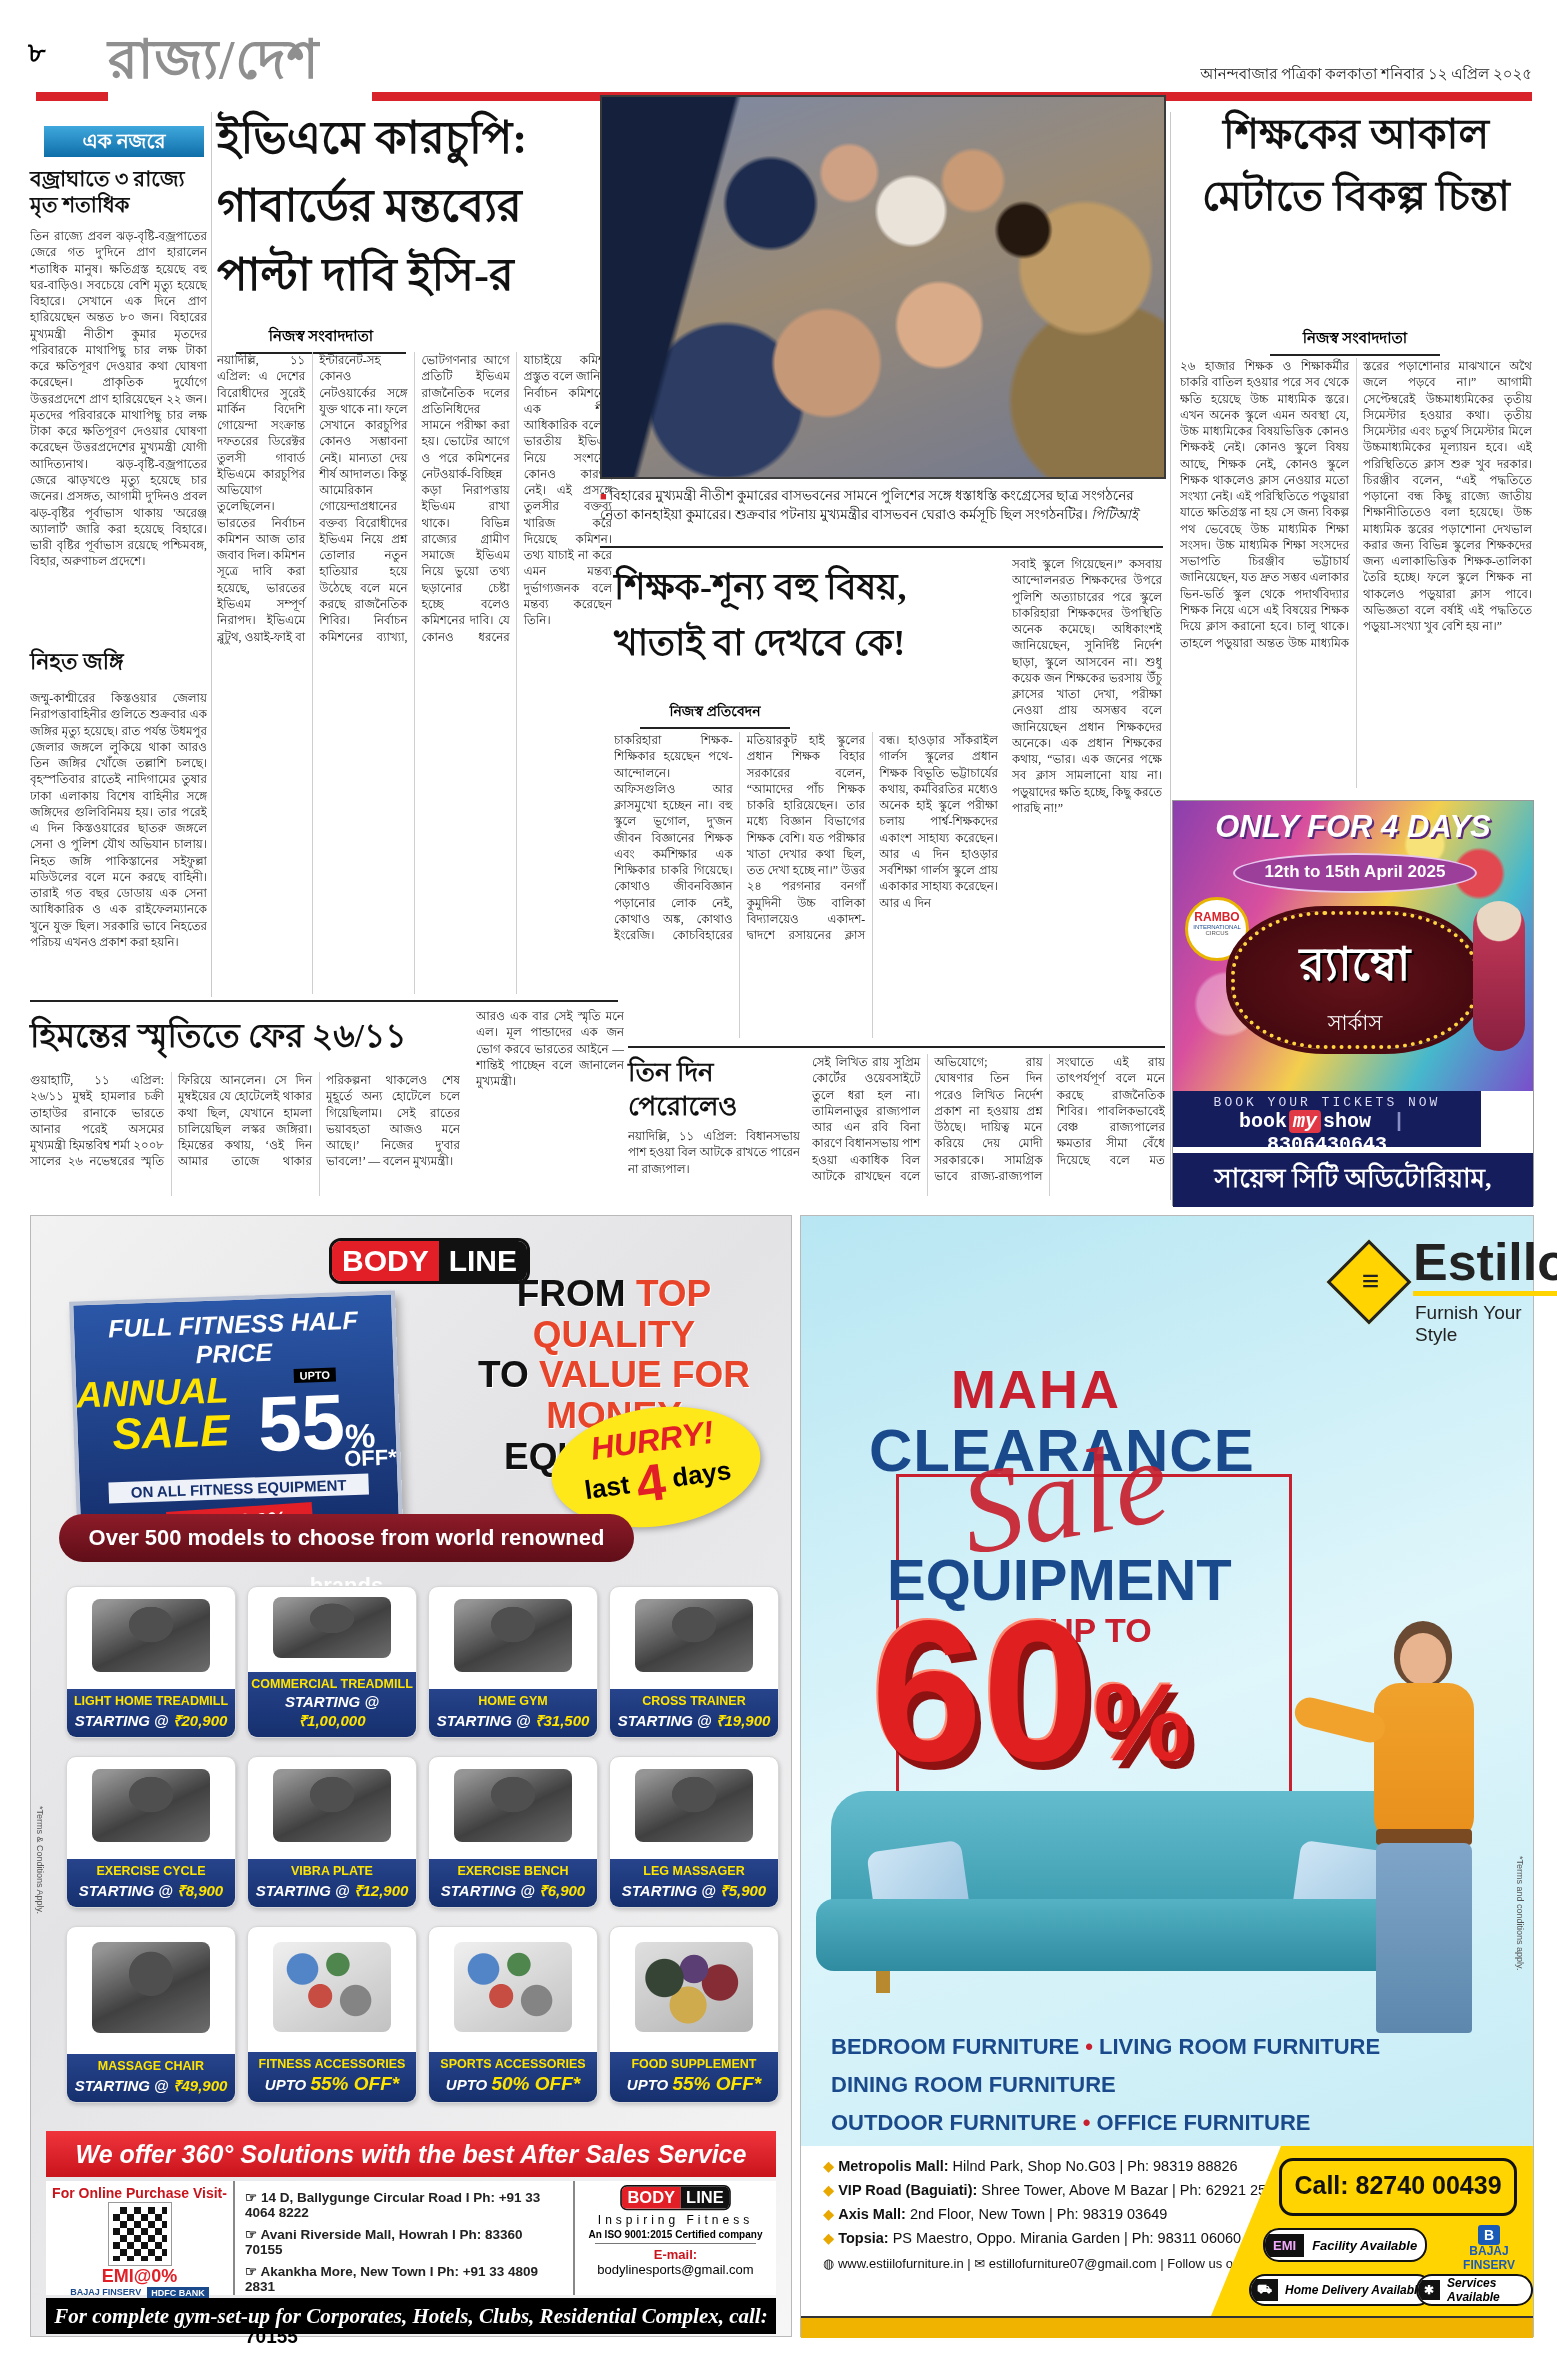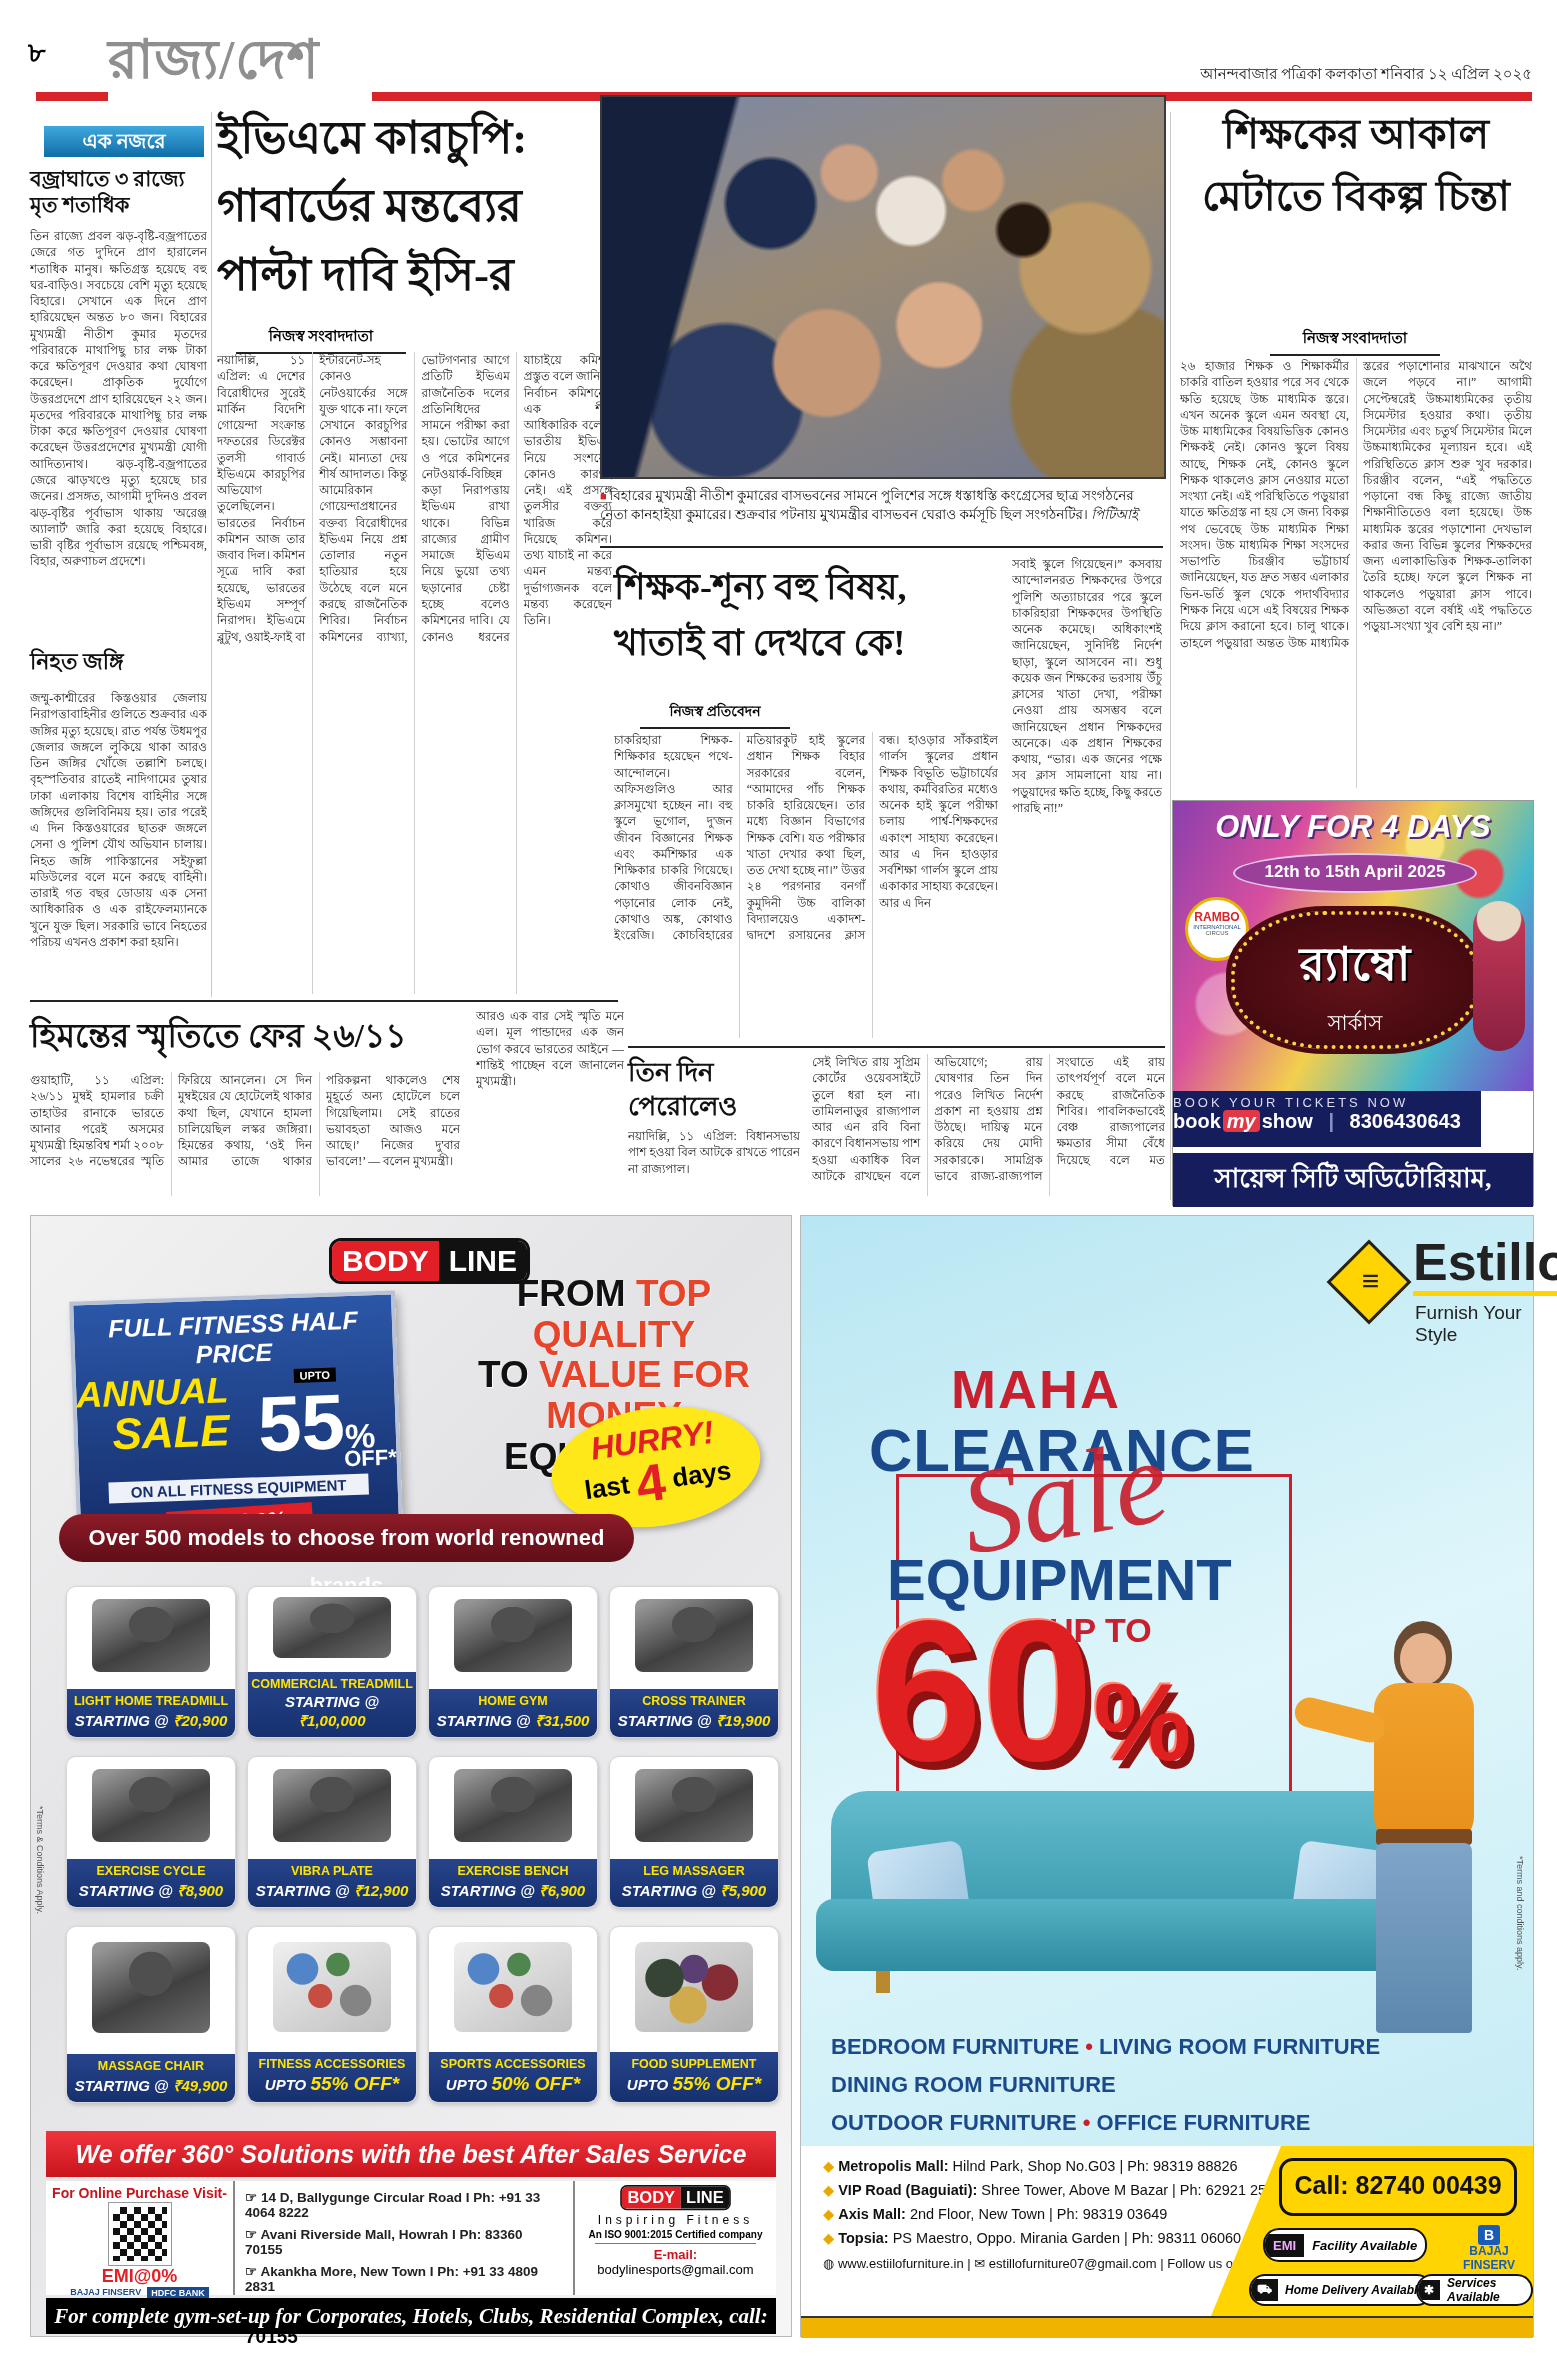--- a/index.html
+++ b/index.html
@@ -128,21 +128,21 @@
         <div style="color:#d8232a;font-weight:bold;font-size:12px;margin-top:10px;">RAMBO</div>
         <div style="color:#1b4a8c;font-size:6px;">INTERNATIONAL</div>
         <div style="color:#555;font-size:6px;">CIRCUS</div>
       </div>
       <div class="abs circus-badge" style="left:58px;top:110px;width:240px;height:130px;">
         <div style="font-size:46px;font-weight:bold;margin-top:14px;text-shadow:2px 2px 0 #000;">র‍্যাম্বো</div>
         <div style="font-size:21px;margin-top:2px;">সার্কাস</div>
       </div>
       <div class="abs" style="left:300px;top:100px;width:52px;height:150px;border-radius:26px;background:radial-gradient(circle at 50% 12%,#e8d7c2 0 16%,transparent 17%),radial-gradient(circle at 50% 8%,#c82020 0 7%,transparent 8%),linear-gradient(#c83a5a,#8a2040);"></div>
     </div>
-    <div class="navy abs" style="left:0;top:290px;width:308px;height:56px;font-family:Liberation Sans, sans-serif;">
+    <div class="navy abs" style="left:0;top:290px;width:308px;height:56px;text-align:center;font-family:Liberation Mono, monospace;">
       <div style="font-size:13px;letter-spacing:3px;color:#dcdcf5;margin-top:4px;">BOOK YOUR TICKETS NOW</div>
       <div style="font-size:20px;font-weight:bold;">
         <span>book</span><span style="background:#e23744;border-radius:4px;padding:0 4px;margin:0 2px;font-style:italic;">my</span><span>show</span>
         <span style="color:#8a8fc8;margin:0 10px;">|</span>
         <span>8306430643</span>
       </div>
     </div>
     <div class="navy abs" style="left:0;top:350px;width:360px;height:54px;font-size:26px;font-weight:bold;text-align:center;line-height:52px;border-top:2px solid #fff;">সায়েন্স সিটি অডিটোরিয়াম, কলকাতা</div>
   </div>
 

